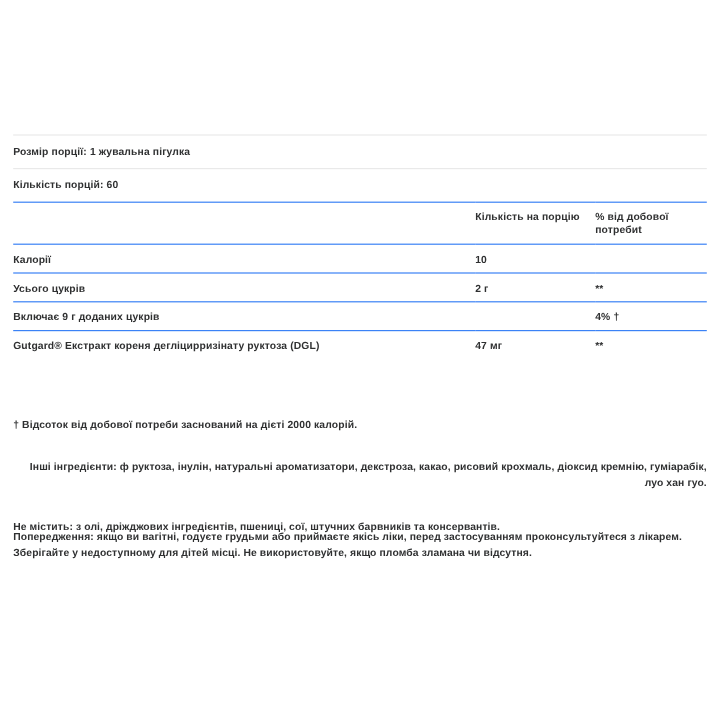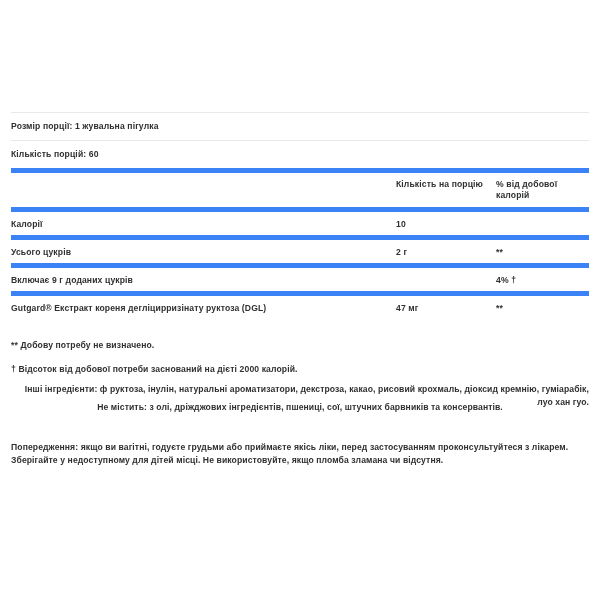--- a/index.html
+++ b/index.html
@@ -34,49 +34,49 @@
   
   .tbl{width:100%;border-collapse:collapse;table-layout:fixed;}
   .tbl td,.tbl th{
     padding:0;margin:0;
     font-size:8.6px;
     font-weight:bold;
     color:#2f3031;
     text-align:left;
     vertical-align:middle;
     letter-spacing:.12px;
-    border-top:5px solid #3b82f6;
+    border-top:1px solid #3b82f6;
   }
   .tbl th{vertical-align:top;}
   col.c-name{width:385px;}
   col.c-amt{width:100px;}
   col.c-dv{width:93px;}
 
   .hdr-cell{height:28px;padding-top:6px!important;line-height:1.32;}
   .hdr-blank{height:28px;}
   .body-cell{height:23px;}
 
   
   .foot{
     font-size:8.6px;
     font-weight:bold;
     line-height:1.25;
     letter-spacing:.12px;
     color:#2f3031;
   }
   .fn1{position:absolute;left:0;top:340px;}
-  .fn2{position:absolute;left:0;top:364px;}
+  .fn2{position:absolute;left:0;top:349px;}
   .para{
     position:absolute;left:0;width:578px;
     font-size:8.6px;font-weight:bold;
     line-height:1.52;letter-spacing:.1px;
     color:#2f3031;
   }
   .p-ing{top:383px;text-align:right;}
-  .p-free{top:401px;text-align:center;}
+  .p-free{top:433px;}
   .p-warn{top:441px;}
 </style>
 </head>
 <body>
 
 <div class="panel">
 
   <div class="srow serv" style="margin-top:112px;">
     <span class="txt">Розмір порції: 1 жувальна пігулка</span>
   </div>
@@ -88,21 +88,21 @@
   <table class="tbl">
     <colgroup>
       <col class="c-name">
         <col class="c-amt">
         <col class="c-dv">
     </colgroup>
     <thead>
       <tr>
         <th class="hdr-blank"></th>
         <th class="hdr-cell">Кількість на порцію</th>
-        <th class="hdr-cell">% від добової калорій</th>
+        <th class="hdr-cell">% від добової потребиt</th>
       </tr>
     </thead>
     <tbody>
       <tr>
         <td class="body-cell">Калорії</td>
         <td class="body-cell">10</td>
         <td class="body-cell"></td>
       </tr>
       <tr>
         <td class="body-cell">Усього цукрів</td>
@@ -115,20 +115,19 @@
         <td class="body-cell">4% †</td>
       </tr>
       <tr>
         <td class="body-cell">Gutgard® Екстракт кореня дегліцирризінату руктоза (DGL)</td>
         <td class="body-cell">47 мг</td>
         <td class="body-cell">**</td>
       </tr>
     </tbody>
   </table>
 
-  <div class="foot fn1">** Добову потребу не визначено.</div>
   <div class="foot fn2">† Відсоток від добової потреби заснований на дієті 2000 калорій.</div>
 
   <div class="para p-ing">Інші інгредієнти: ф руктоза, інулін, натуральні ароматизатори, декстроза, какао, рисовий крохмаль, діоксид кремнію, гуміарабік, луо хан гуо.</div>
   <div class="para p-free">Не містить: з олі, дріжджових інгредієнтів, пшениці, сої, штучних барвників та консервантів.</div>
   <div class="para p-warn">Попередження: якщо ви вагітні, годуєте грудьми або приймаєте якісь ліки, перед застосуванням проконсультуйтеся з лікарем. Зберігайте у недоступному для дітей місці. Не використовуйте, якщо пломба зламана чи відсутня.</div>
 
 </div>
 
 </body></html>

